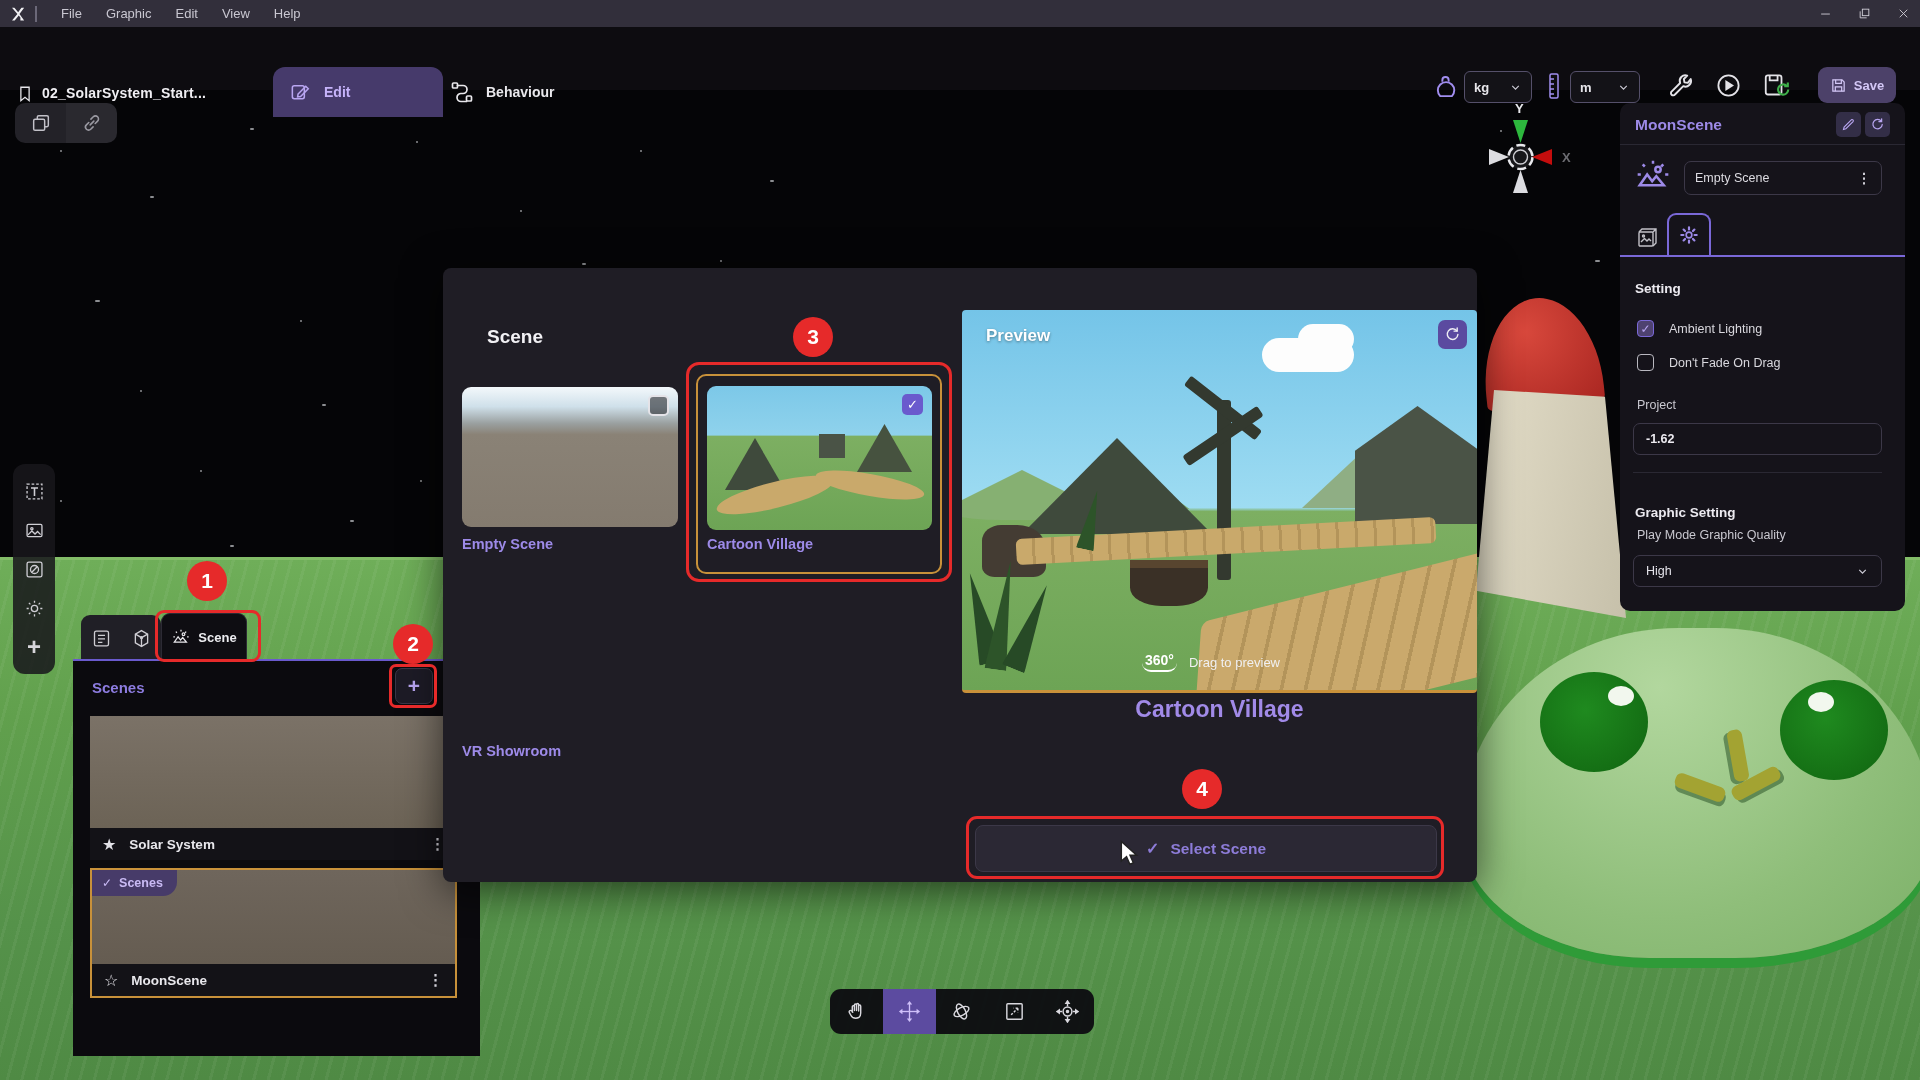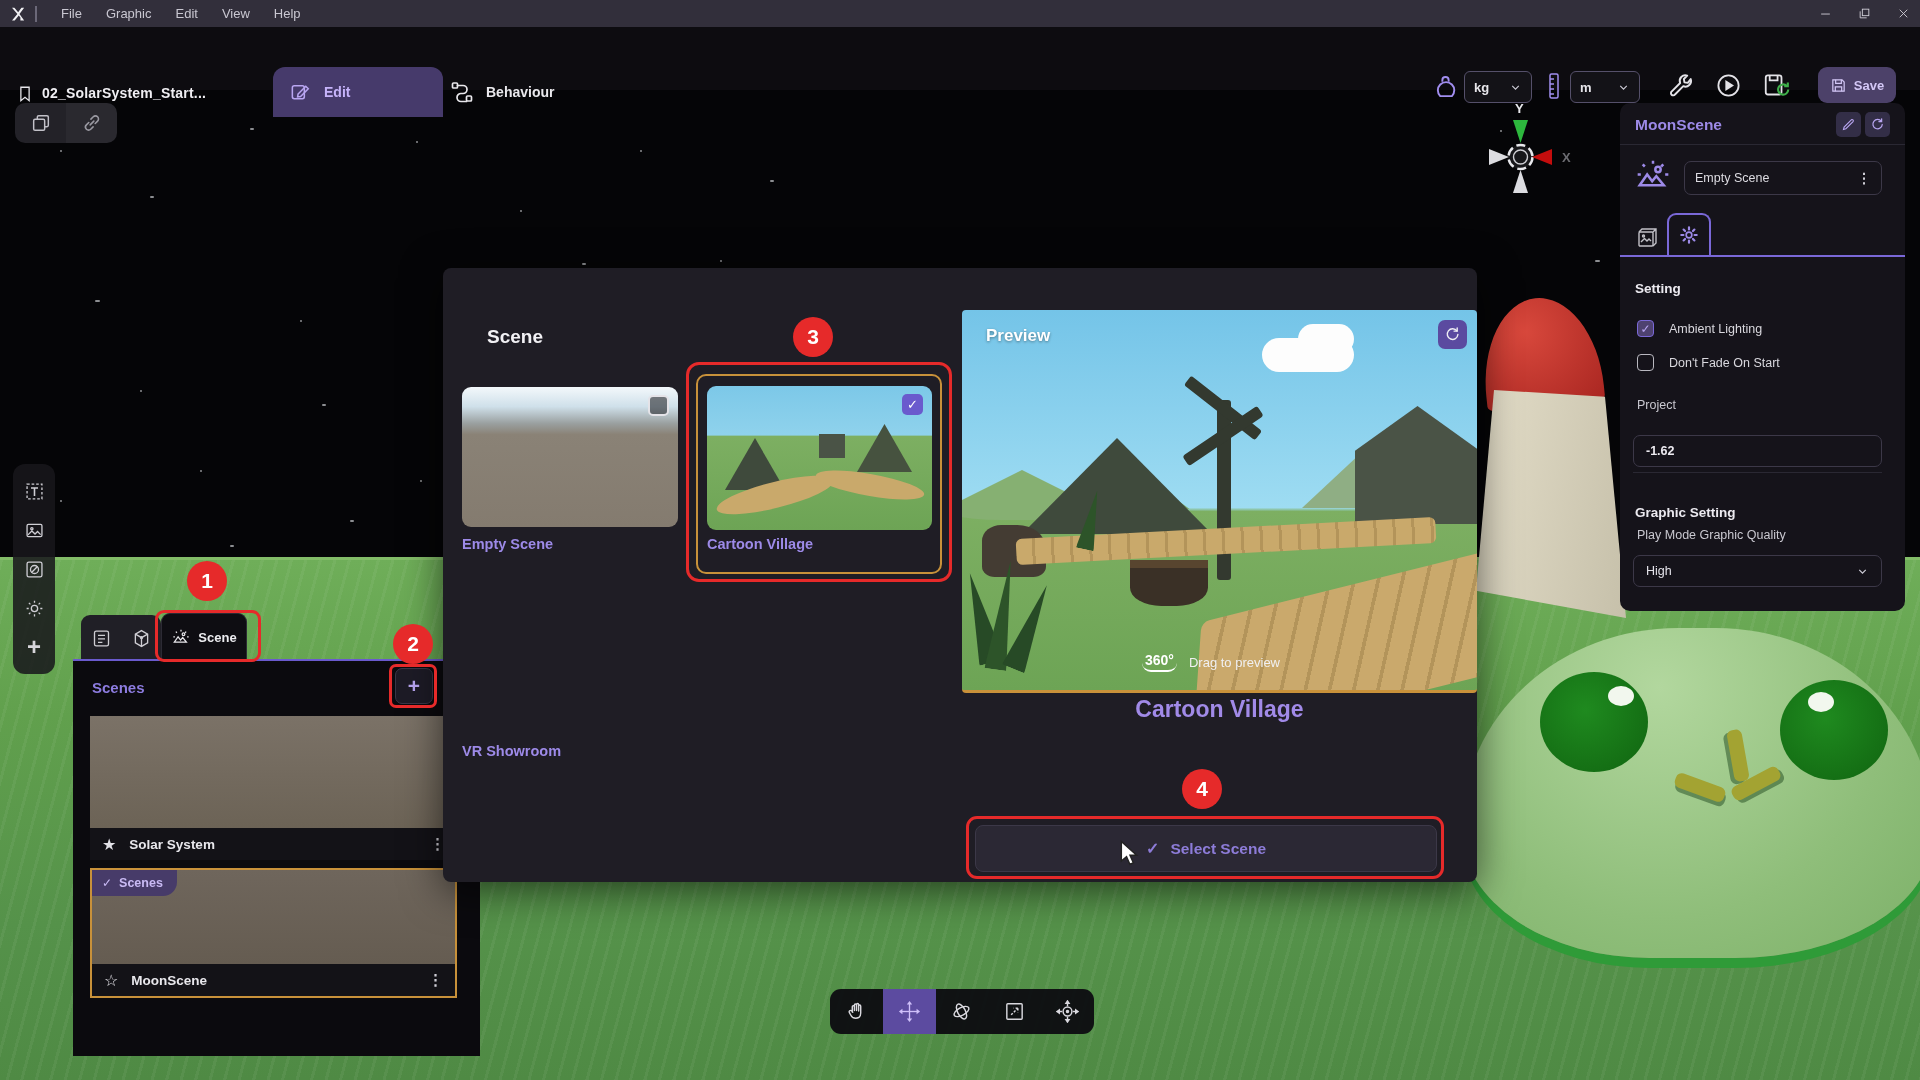--- a/index.html
+++ b/index.html
@@ -475,25 +475,25 @@
     <div class="insp-h" style="top:178px;">Setting</div>
 
     <div class="cb-row" style="top:217px;">
       <div class="cb cb-on">
           <span>✓</span>
         </div>
       <span class="cb-lbl">Ambient Lighting</span>
     </div>
     <div class="cb-row" style="top:251px;">
       <div class="cb cb-off"></div>
-      <span class="cb-lbl">Don't Fade On Start</span>
+      <span class="cb-lbl">Don't Fade On Drag</span>
     </div>
 
     <div class="insp-lbl" style="top:295px;">Project</div>
-    <div class="insp-input" style="top:332px;">
+    <div class="insp-input" style="top:320px;">
       <span>-1.62</span>
     </div>
     <div class="insp-div" style="top:369px;left:13px;width:249px;"></div>
 
     <div class="insp-h" style="top:390px;margin-top:12px;">Graphic Setting</div>
     <div class="insp-lbl" style="top:425px;">Play Mode Graphic Quality</div>
     <div class="insp-select" style="top:452px;">
       <span class="val">High</span>
       <span class="chev">
           <svg viewBox="0 0 24 24">

